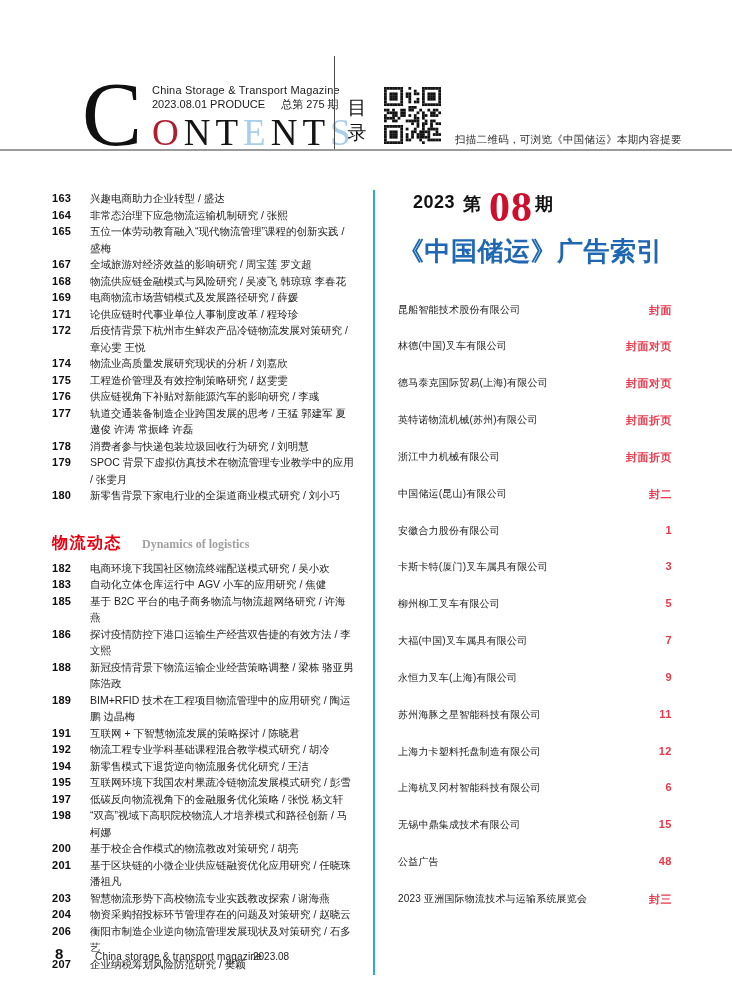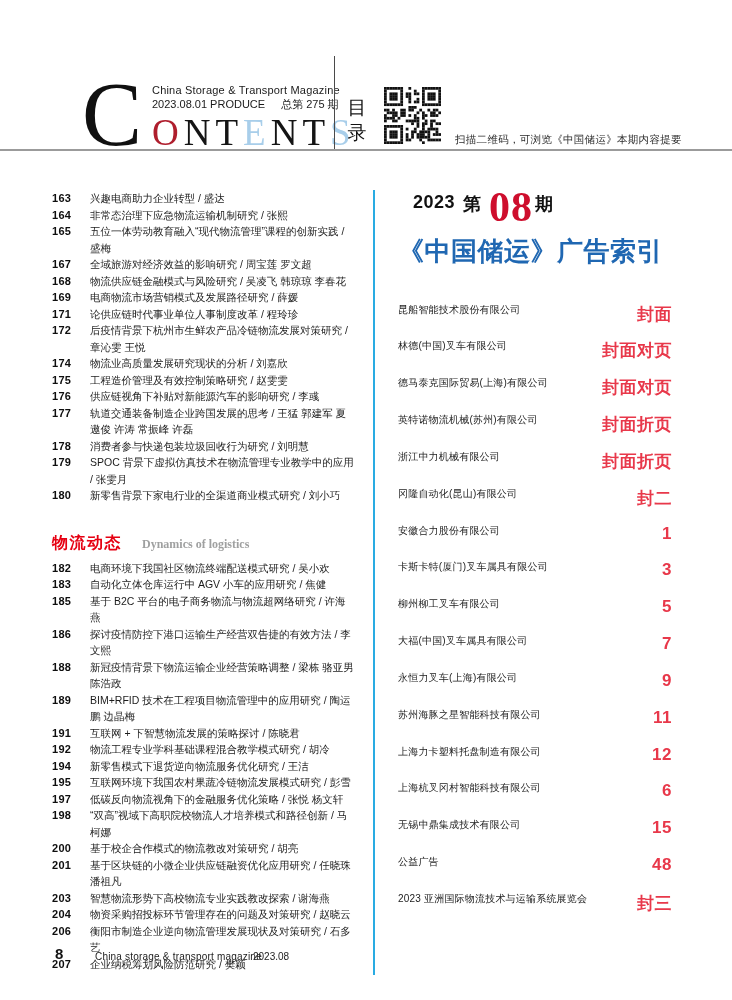--- a/index.html
+++ b/index.html
@@ -43,21 +43,21 @@
   .ad-issue{display:flex;align-items:flex-start;font-size:18px;font-weight:bold;color:#111;margin-left:15px;}
   .ad-issue .yr{letter-spacing:0.5px;}
   .ad-issue .pre{margin-left:8px;}
   .big08{font-family:"Liberation Serif","DejaVu Serif",serif;font-size:42px;font-weight:bold;
          color:var(--deep-red);line-height:0.75;letter-spacing:1px;margin:0 2px 0 8px;}
   .ad-title{margin:10px 0 0;font-size:26px;font-weight:bold;color:var(--title-blue);
             letter-spacing:0.5px;white-space:nowrap;}
   .ad-list{list-style:none;margin:34px 0 0;padding:0;}
   .ad-row{display:flex;justify-content:space-between;align-items:flex-start;height:36.85px;}
   .ad-name{font-size:10px;color:#1c1c1c;letter-spacing:0.2px;}
-  .ad-page{font-size:17px;font-weight:bold;color:var(--ad-red);letter-spacing:0.5px;}
+  .ad-page{font-size:11px;font-weight:bold;color:var(--ad-red);letter-spacing:0.5px;}
   
   .footer-page{left:55px;top:945px;font-size:15px;font-weight:bold;color:#111;}
   .footer-mag{left:95px;top:951px;font-size:10px;color:#222;letter-spacing:0.2px;}
   .footer-date{left:253px;top:951px;font-size:10px;color:#222;}
 </style>
 </head>
 <body style="--accent-red: #E60012; --deep-red: #CE0E2D; --ad-red: #E8384A; --title-blue: #1F67B2; --divider-blue: #29ABE2; --light-blue: #A8CEEA; --gray-en: #9FA0A0;">
 
 <div class="page">
 
@@ -370,21 +370,21 @@
         </li>
         <li class="ad-row">
           <span class="ad-name">英特诺物流机械(苏州)有限公司</span>
           <span class="ad-page">封面折页</span>
         </li>
         <li class="ad-row">
           <span class="ad-name">浙江中力机械有限公司</span>
           <span class="ad-page">封面折页</span>
         </li>
         <li class="ad-row">
-          <span class="ad-name">冈隆自动化(昆山)有限公司</span>
+          <span class="ad-name">中国储运(昆山)有限公司</span>
           <span class="ad-page">封二</span>
         </li>
         <li class="ad-row">
           <span class="ad-name">安徽合力股份有限公司</span>
           <span class="ad-page">1</span>
         </li>
         <li class="ad-row">
           <span class="ad-name">卡斯卡特(厦门)叉车属具有限公司</span>
           <span class="ad-page">3</span>
         </li>

